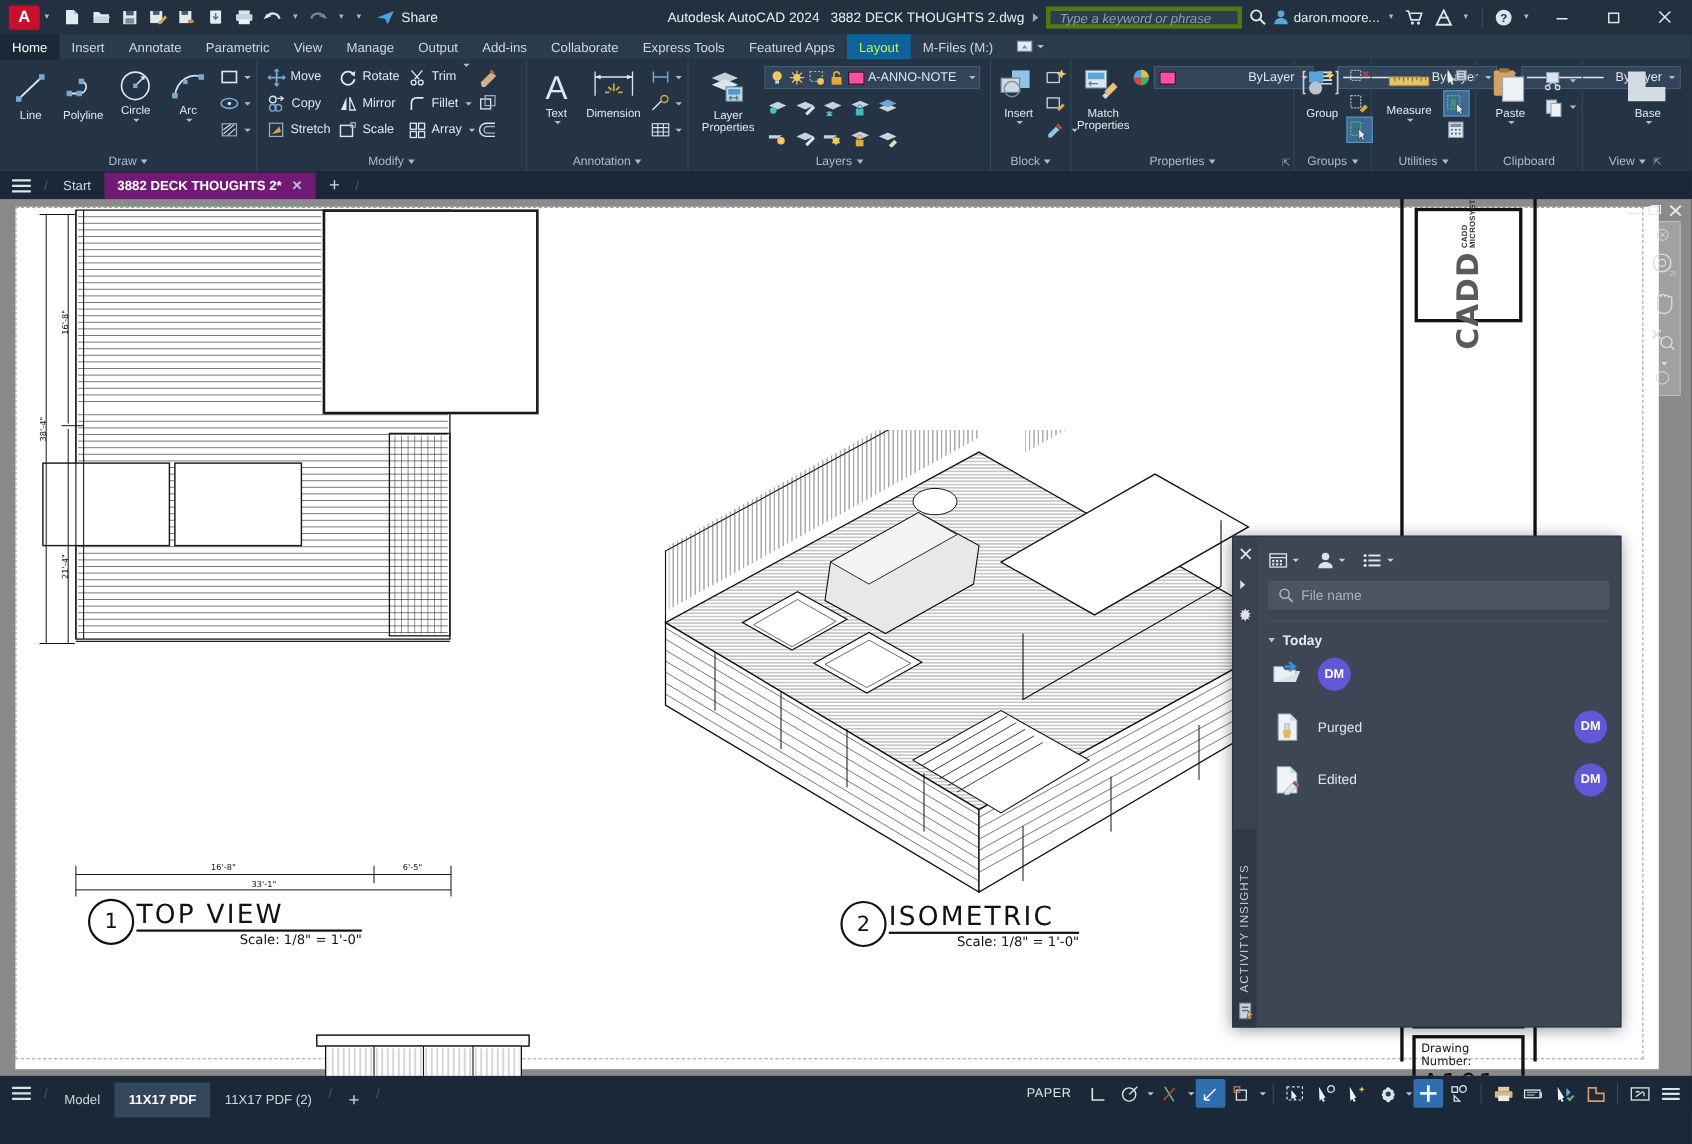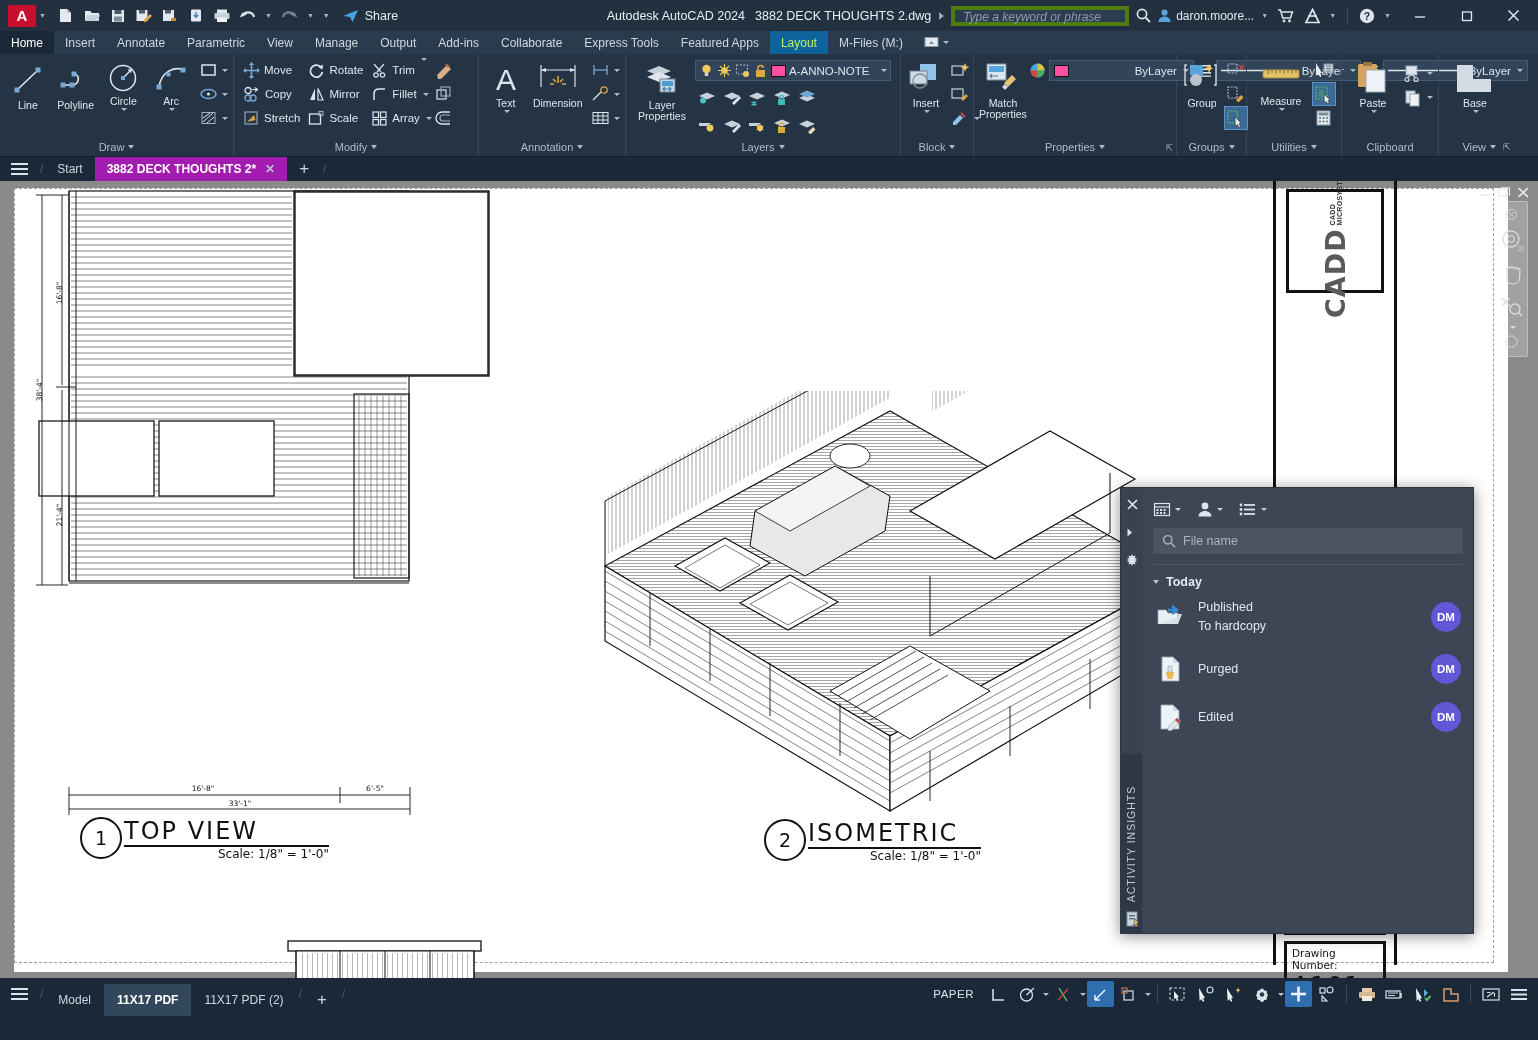--- a/index.html
+++ b/index.html
@@ -49,21 +49,21 @@
   .prop-combo { width:145px; height:21px; background:#31445a; border:1px solid #435a73; display:flex; align-items:center;
                 justify-content:flex-end; gap:4px; padding:0 4px; font-size:11.5px; position:relative;}
   .swatch { width:15px;height:12px;border:1px solid #111; }
   .lyr-row { display:flex; gap:1px; margin-top:2px;}
   .panel-expand { position:absolute; right:3px; bottom:3px; font-size:9px; color:#9fadbc;}
 
   
   .doctabs { height:24px; background:#1b2838; display:flex; align-items:stretch; font-size:12px; }
   .ham { width:38px; display:flex;align-items:center;justify-content:center;cursor:pointer;}
   .dtab { display:flex; align-items:center; padding:0 12px; color:#cdd7e1; cursor:pointer; }
-  .dtab.active { background:#a21caf; color:#fff; font-weight:bold; }
+  .dtab.active { background:#701a75; color:#fff; font-weight:bold; }
   .dtab .x { margin-left:9px; font-size:12px; color:#b6c2cf; }
   .sep-slash { display:flex;align-items:center;color:#4a5c70;font-size:12px;padding:0 2px;}
 
   
   .stage { position:relative; height:797px; background:#8a8a8a; overflow:hidden; }
   .paper { position:absolute; left:14px; top:7px; width:1494px; height:784px; background:#ffffff; }
   .paper-dash { position:absolute; left:14px; top:7px; width:1480px; height:775px; border:1px dashed #9aa0a6; pointer-events:none;}
   svg.draw { position:absolute; left:0; top:0; }
 
   
@@ -862,21 +862,21 @@
           <span class="mini-tri"></span>
         </div>
       </div>
     </div>
     <div class="panel-title">
       <span>Clipboard</span>
     </div>
   </div>
 
   <div class="panel" style="width:95px;border-right:none">
-    <div class="panel-body" style="justify-content:flex-start">
+    <div class="panel-body" style="justify-content:flex-end">
       <div class="big-btn" style="width:62px">
         <svg width="48" height="36" viewBox="0 0 48 36">
             <path d="M6 4h16v14h18v13H6z" fill="#d4dbe2"></path>
           </svg>
         <span class="lbl">Base</span>
         <span class="mini-tri"></span>
       </div>
     </div>
     <div class="panel-title">
       <span>View</span>
@@ -1275,24 +1275,20 @@
         <span class="dd-tri" style="border-top-color:#b8c1cd"></span>
         <span>Today</span>
       </div>
 
       <div class="pal-item">
         <svg width="30" height="30" viewBox="0 0 30 30">
             <path d="M3 22l4-10h20l-4 10z" fill="#d9e1e9"></path>
             <path d="M3 22V8h8l2 3h10v4" fill="#e9eff5" stroke="#9aa6b2" stroke-width=".8"></path>
             <path d="M13 8h8M17 4l5 4-5 4" stroke="#3a8fd4" stroke-width="2.4" fill="none"></path>
           </svg>
-        <div class="pal-txt">
-          <div>Published</div>
-          <div>To hardcopy</div>
-        </div>
         <div class="avatar">DM</div>
       </div>
 
       <div class="pal-item">
         <svg width="30" height="30" viewBox="0 0 30 30">
             <path d="M7 3h11l6 6v18H7z" fill="#eef3f7" stroke="#9aa6b2" stroke-width=".9"></path>
             <path d="M18 3v6h6" fill="#cdd7e1"></path>
             <path d="M13 12h4v6h-4z" fill="#d8dee5" stroke="#9aa6b2" stroke-width=".7"></path>
             <path d="M11 18h8l-1.5 7h-5z" fill="#e7b94e"></path>
           </svg>

